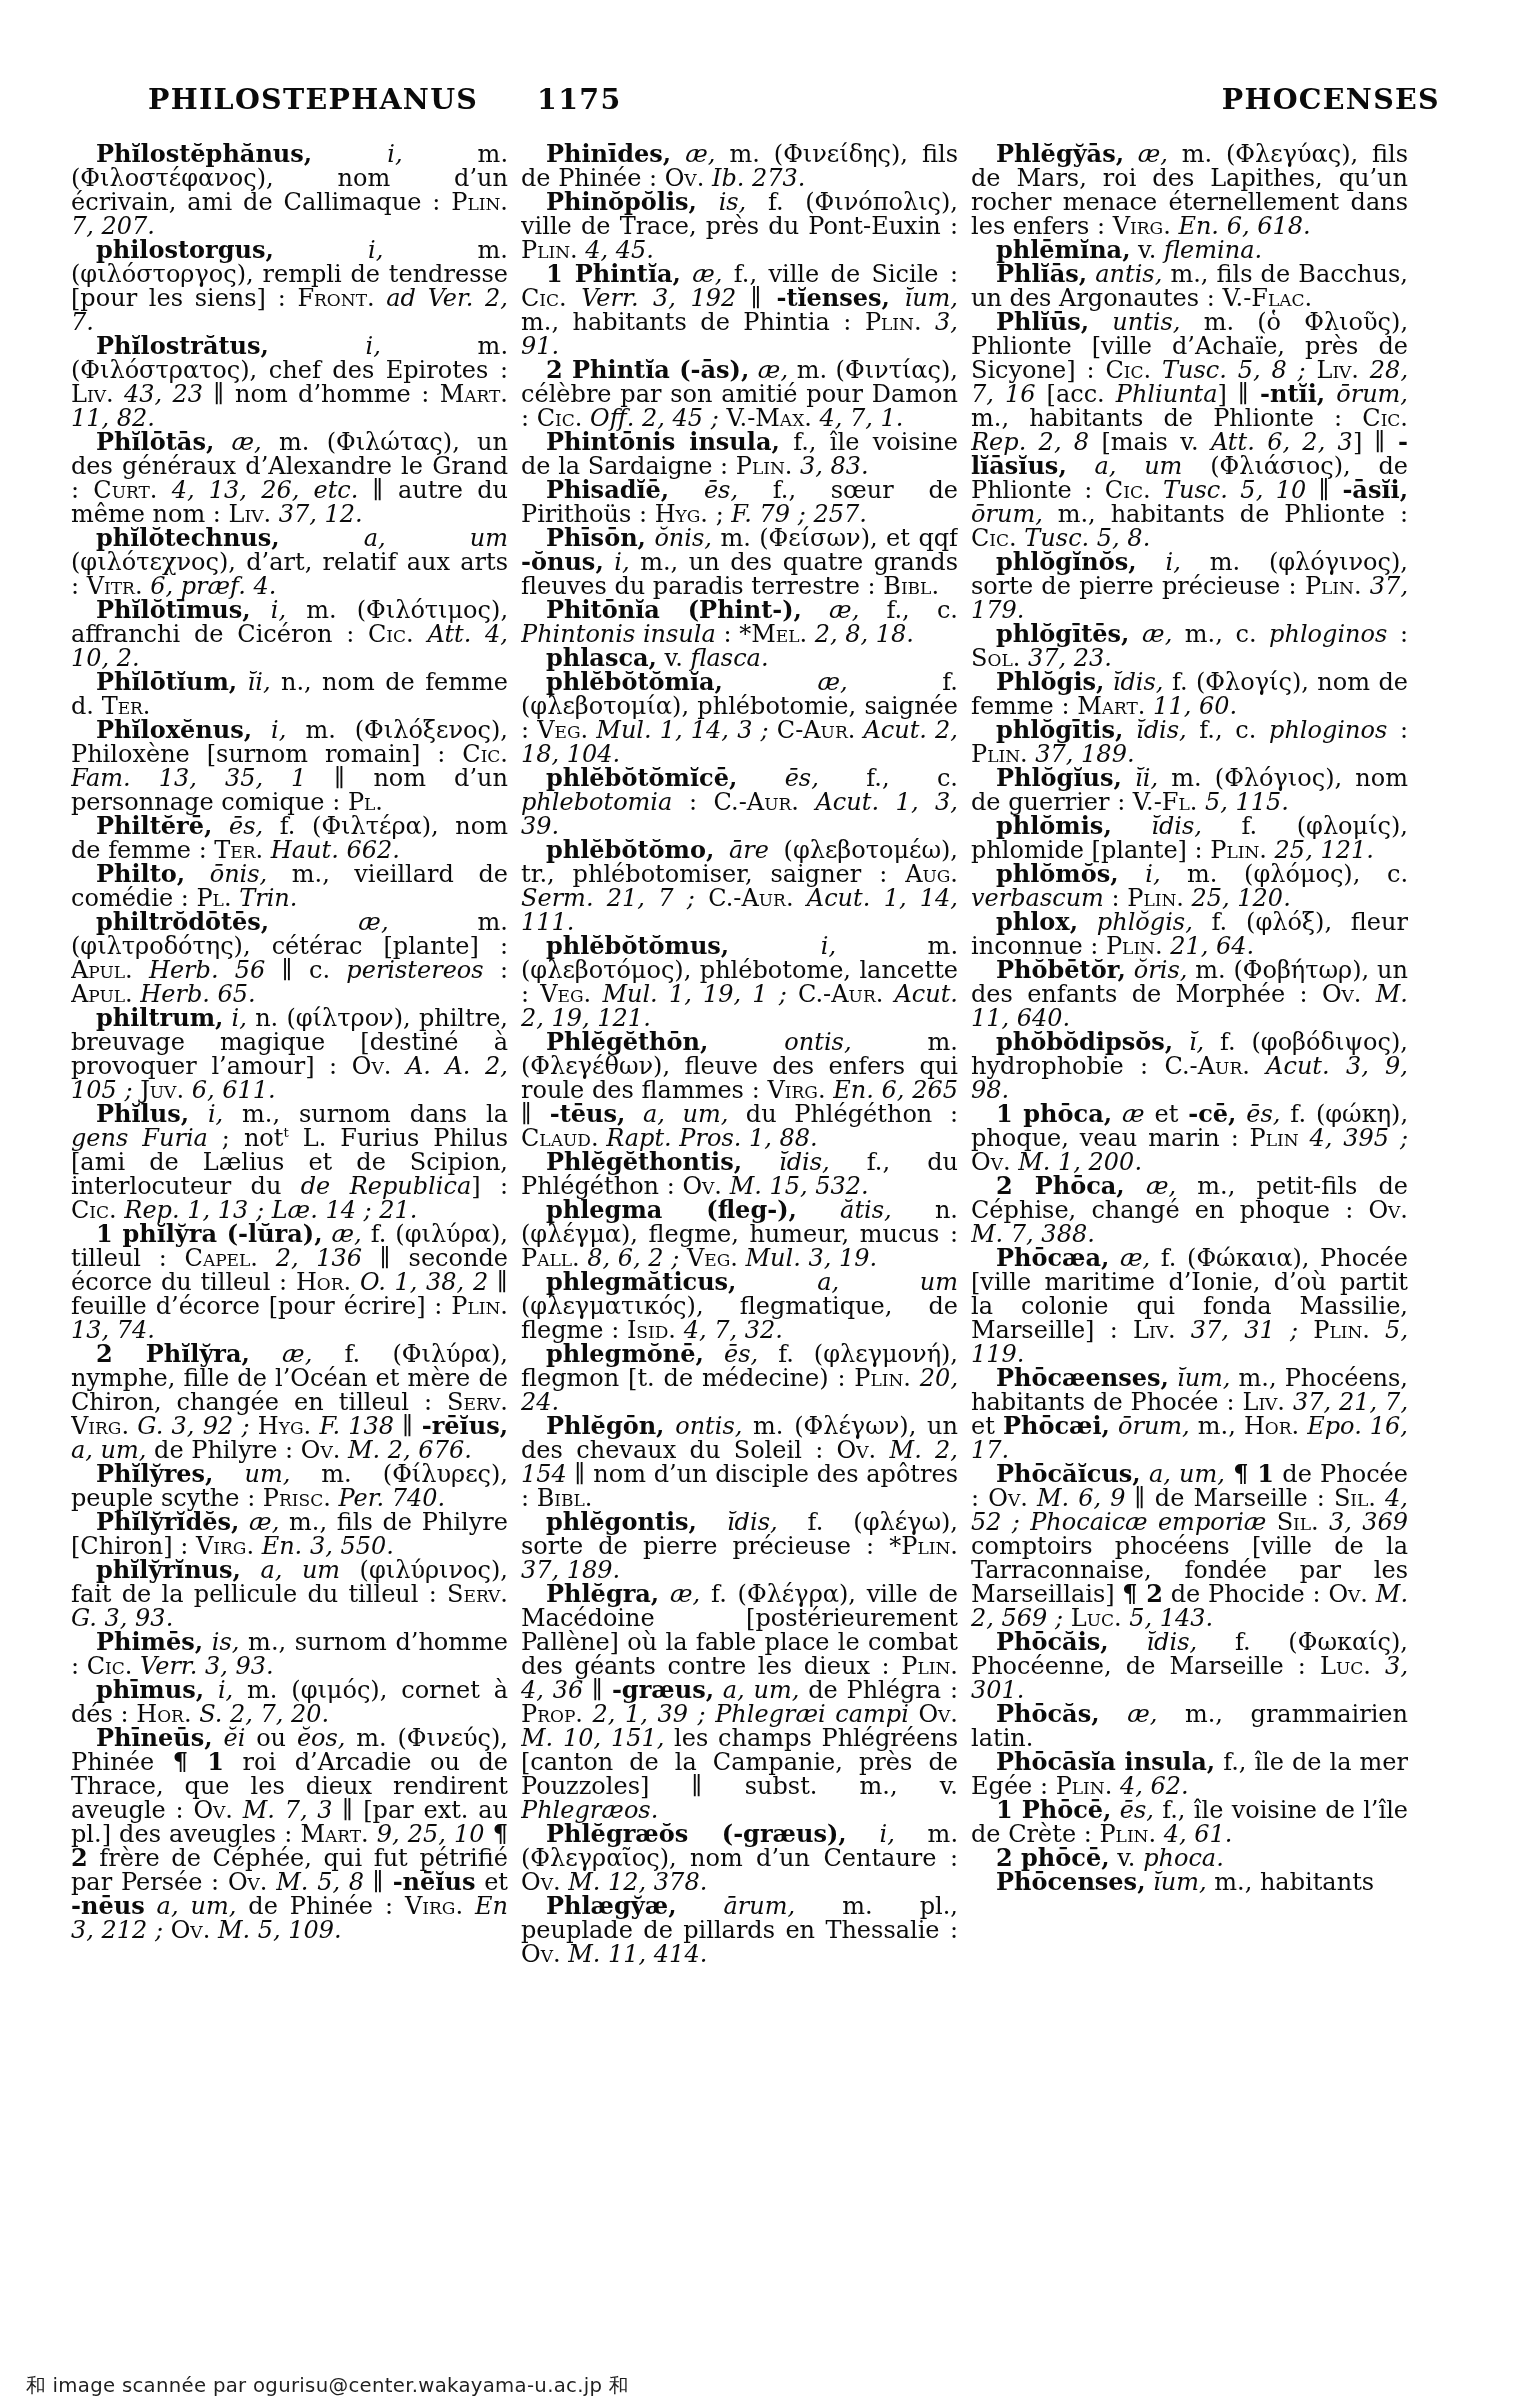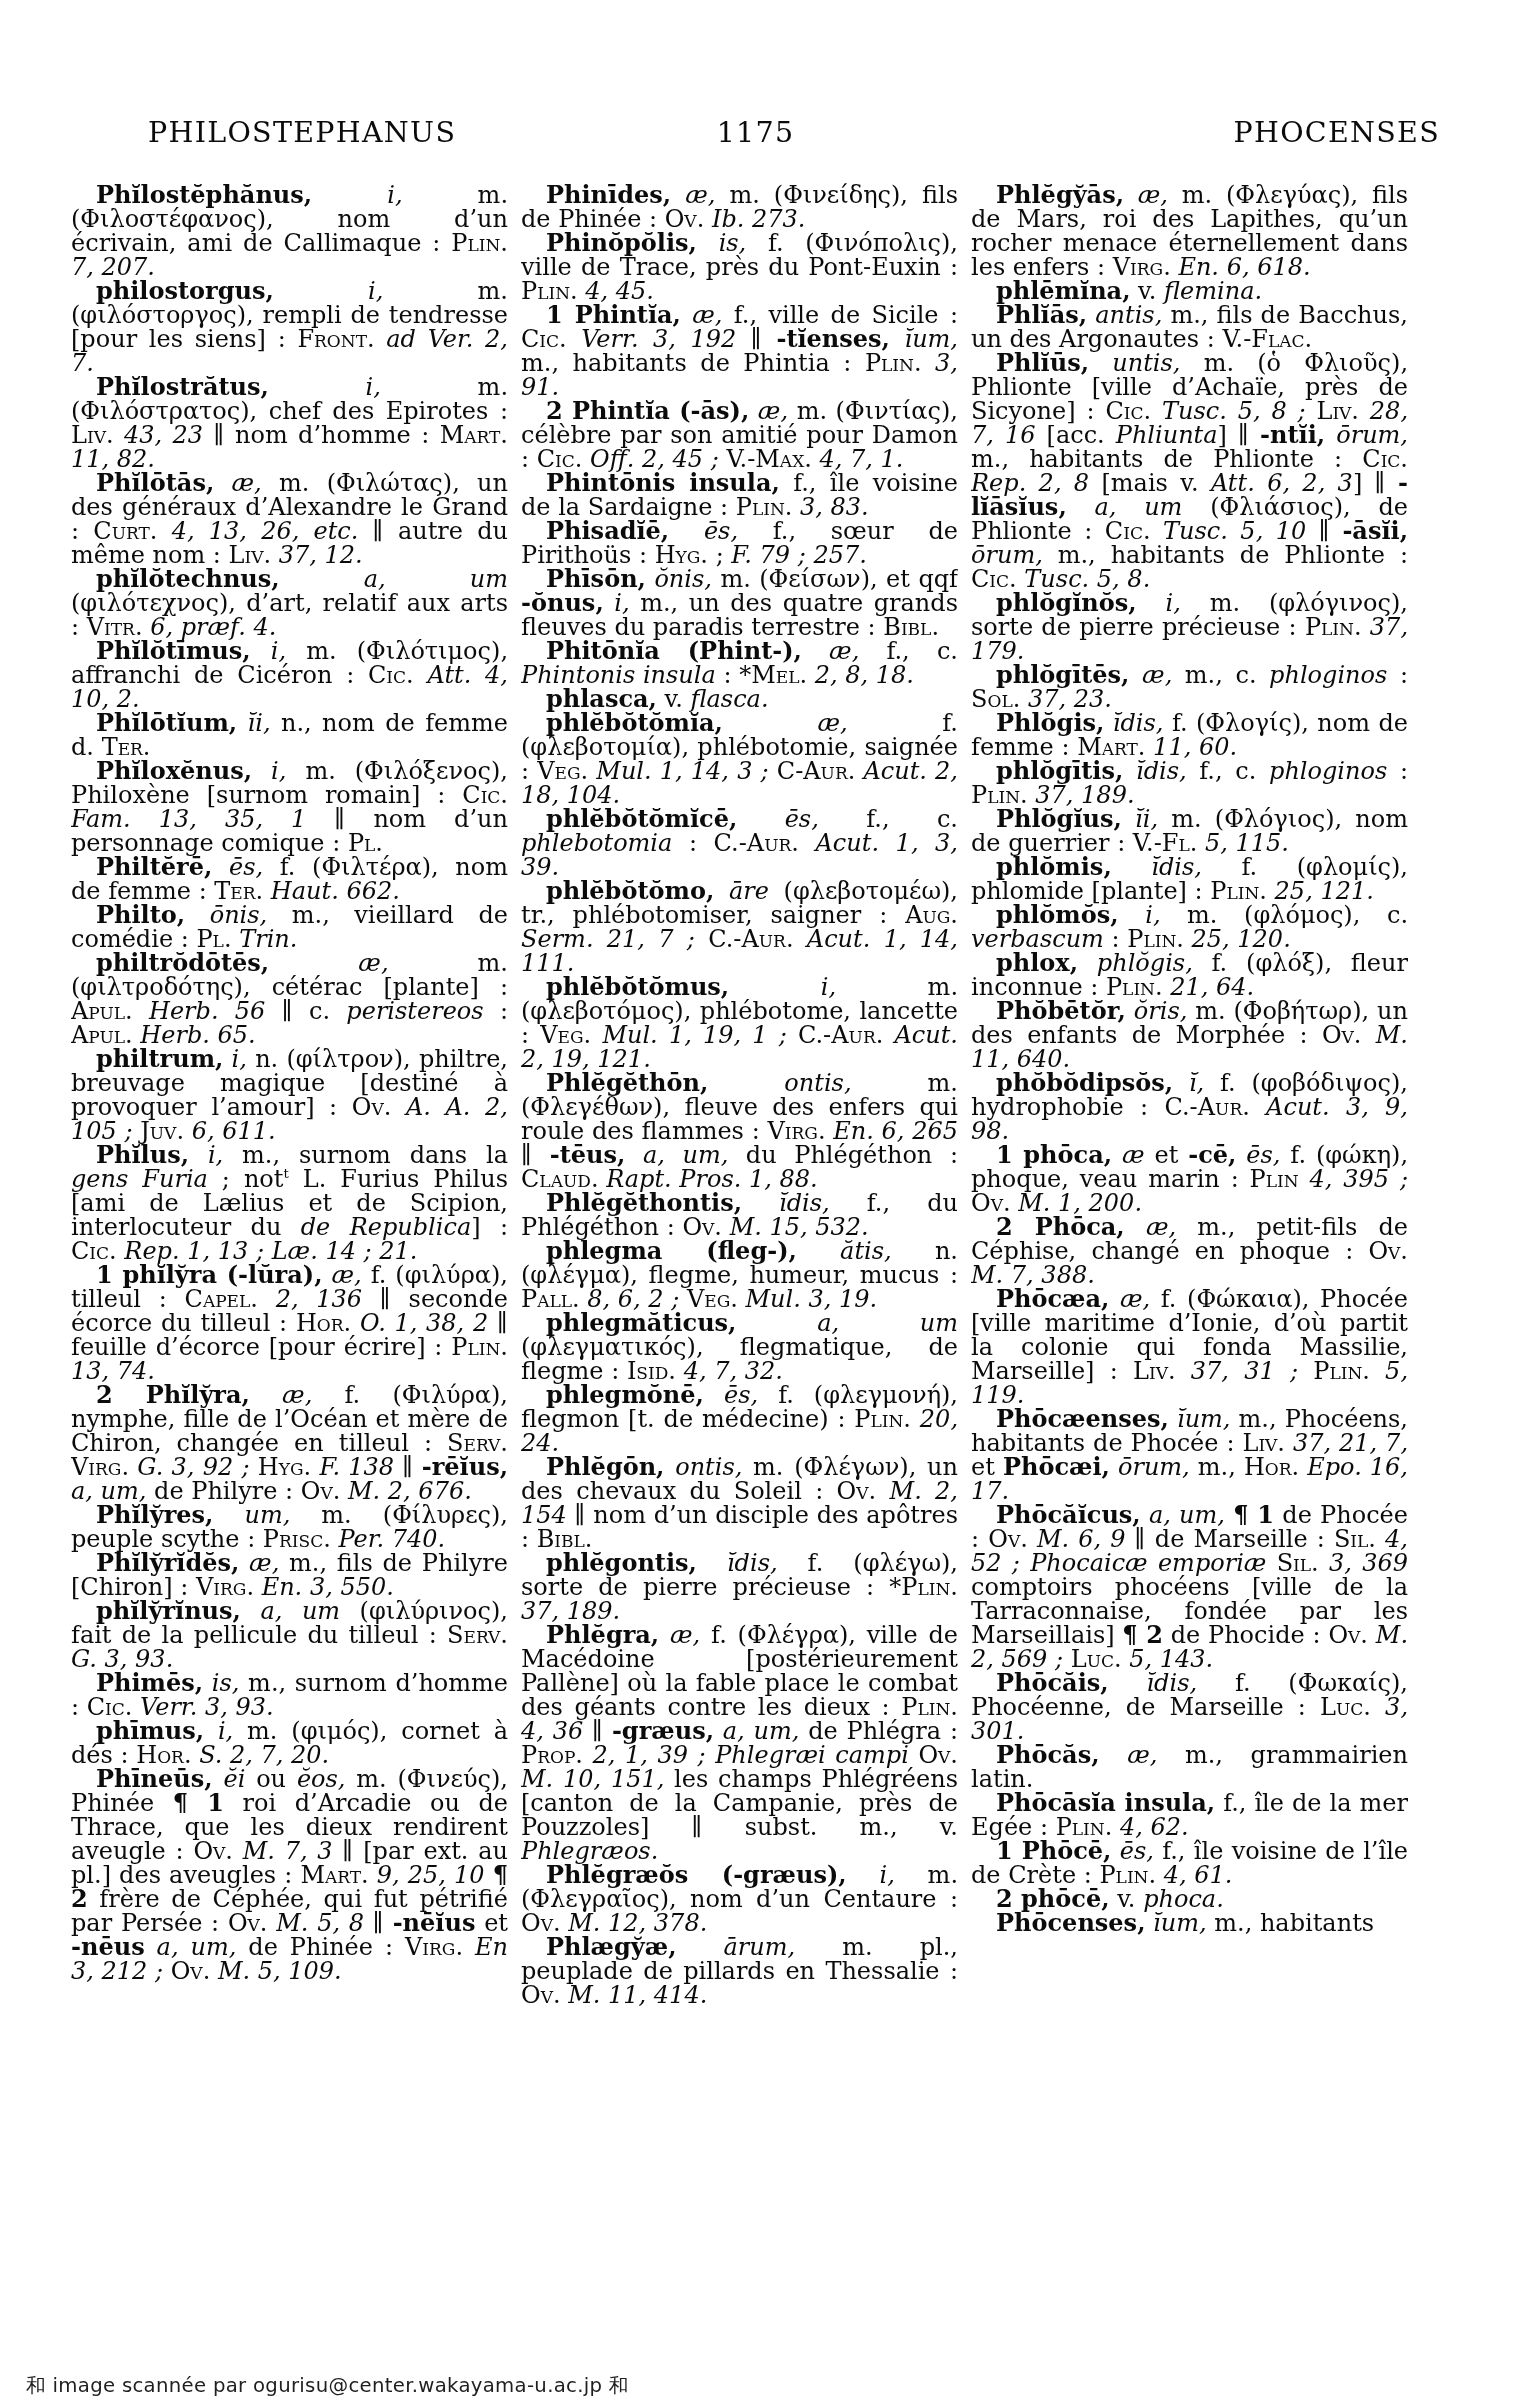--- a/index.html
+++ b/index.html
@@ -3,25 +3,25 @@
 <meta charset="utf-8">
 <style>
   html,body{margin:0;padding:0;}
   body{
     width:1537px;height:2401px;position:relative;overflow:hidden;
     background:#ffffff;color:#0b0b0b;
     font-family:"DejaVu Serif","Liberation Serif",serif;
   }
   .running-header{
     display:flex;align-items:baseline;
-    padding:104px 95px 0 71px;
-    font-weight:normal;font-size:28.5px;letter-spacing:1.3px;
+    padding:78px 95px 0 71px;
+    font-weight:bold;font-size:28.5px;letter-spacing:1.3px;
   }
   .running-header .h-left{width:437px;box-sizing:border-box;padding-left:77px;white-space:nowrap;}
-  .running-header .h-center{width:437px;margin:12px 29px;text-align:center;}
+  .running-header .h-center{width:437px;margin:4px 29px;}
   .running-header .h-right{width:437px;text-align:right;white-space:nowrap;}
   .columns{
     display:flex;gap:13px;
     padding:21.6px 95px 0 71px;
   }
   .col{
     width:437px;height:2178px;overflow:hidden;
     font-size:24px;line-height:24px;
     text-align:justify;hyphens:auto;-webkit-hyphens:auto;
   }

